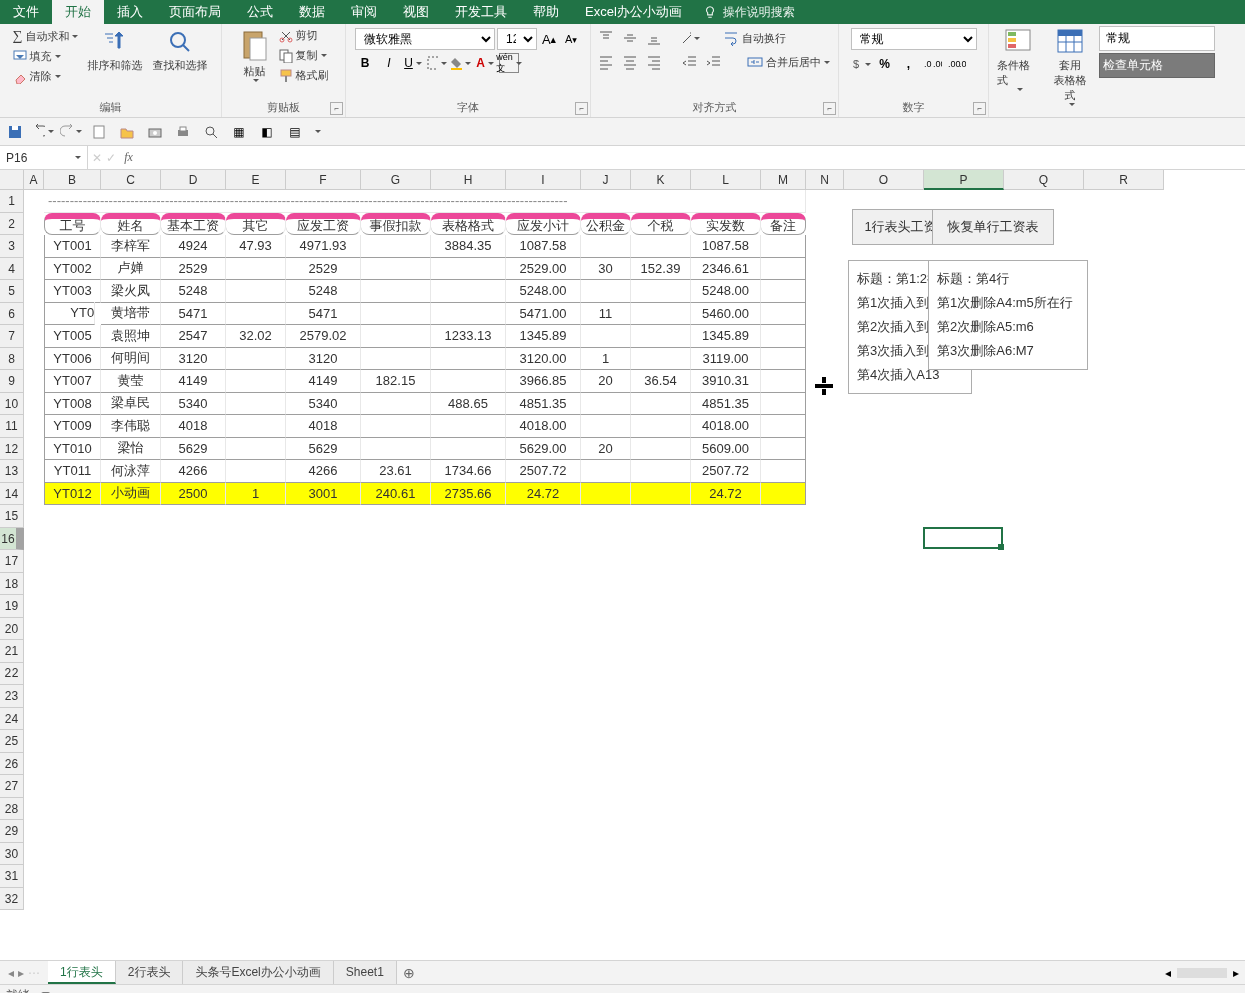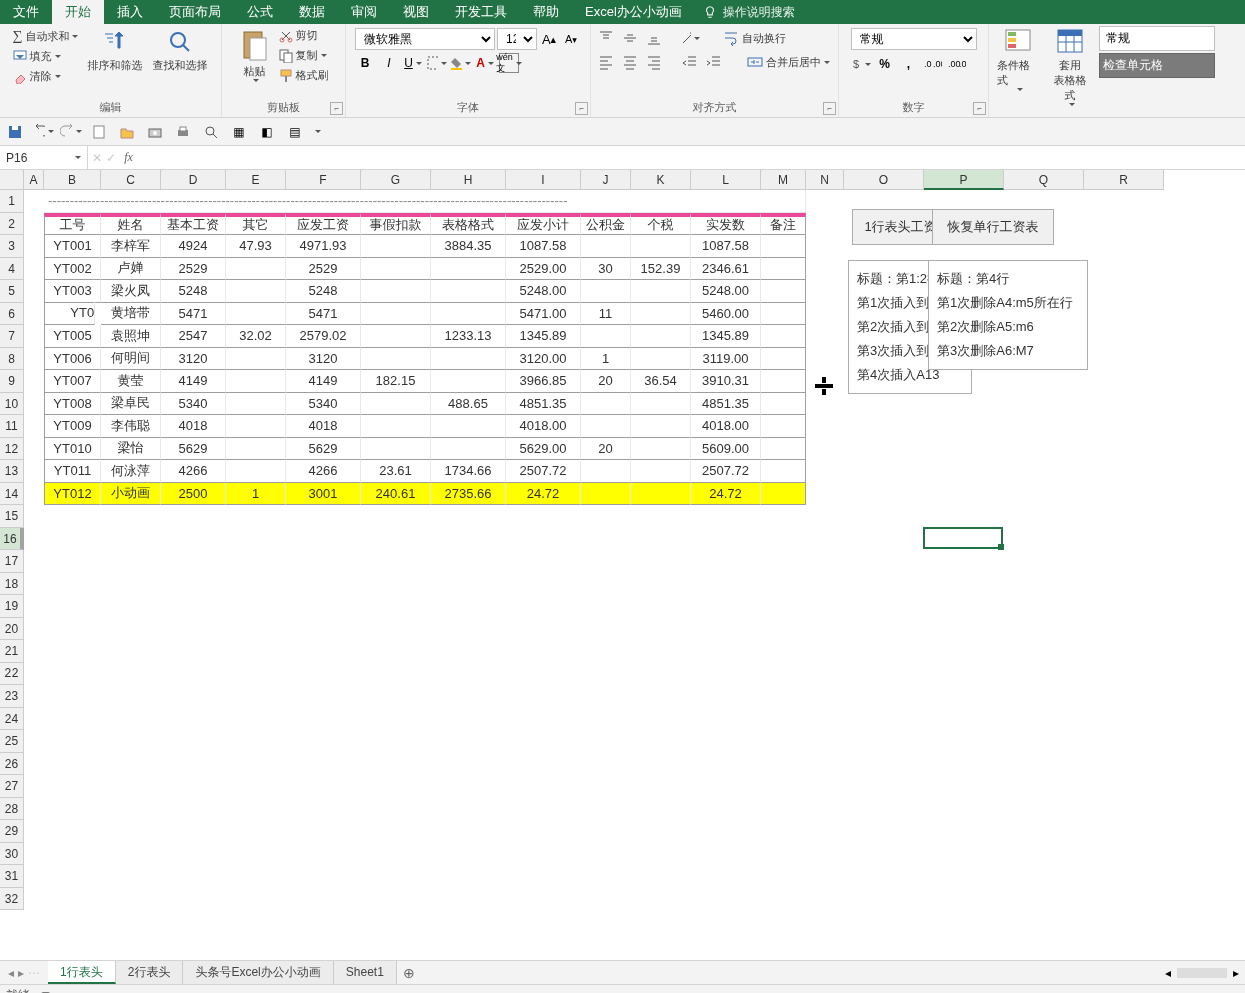--- a/index.html
+++ b/index.html
@@ -42,26 +42,26 @@
 .formula-input { flex:1; border:none; height:100%; padding:0 4px; }
 
 
 .sheet-wrap { position: relative; height: 790px; overflow: hidden; background:#fff; }
 .corner { position:absolute; left:0; top:0; width:24px; height:20px; background:#f0f0f0; border-right:1px solid #ccc; border-bottom:1px solid #ccc;}
 .col-headers { position:absolute; left:24px; top:0; height:20px; display:flex; }
 .col-h { background:#f0f0f0; border-right:1px solid #ccc; border-bottom:1px solid #ccc; text-align:center; line-height:20px; font-size:12px; color:#333; }
 .col-h.sel { background:#d3e5d3; border-bottom:2px solid #217346; }
 .row-headers { position:absolute; left:0; top:20px; width:24px; }
 .row-h { background:#f0f0f0; border-right:1px solid #ccc; border-bottom:1px solid #ccc; text-align:center; font-size:12px; color:#333; }
-.row-h.sel { background:#d3e5d3; border-right:4px solid #a3a3a3; }
+.row-h.sel { background:#d3e5d3; border-right:8px solid #a3a3a3; }
 .grid { position:absolute; left:24px; top:20px; }
 .cell { position:absolute; border-right:1px solid #e8e8e8; border-bottom:1px solid #e8e8e8; font-size:13px; padding:0 4px; display:flex; align-items:center; color:#333; overflow:hidden; white-space:nowrap;}
 .b-l { border-left: 1px solid #9e9e9e; }
 .b-r { border-right: 1px solid #9e9e9e; }
-.b-t { border-top: 4px solid #ec4899; }
+.b-t { border-top: 6px solid #ec4899; border-radius: 8px; }
 .b-b { border-bottom: 1px solid #9e9e9e; }
 .hdr-cell { justify-content:center; }
 .ctr { justify-content:center; }
 .hl { background: #ffff00; }
 .active-cell { position:absolute; border:2px solid #217346; pointer-events:none; }
 .active-cell::after { content:""; position:absolute; right:-3px; bottom:-3px; width:6px; height:6px; background:#217346; }
 
 
 .sheet-button { position:absolute; background:#f0f0f0; border:1px solid #adadad; font-size:13px; color:#333; display:flex; align-items:center; justify-content:center; cursor:pointer; }
 .shape-box { position:absolute; background:#fff; border:1px solid #adadad; font-size:13px; color:#333; padding: 6px 8px; line-height: 24px;}

